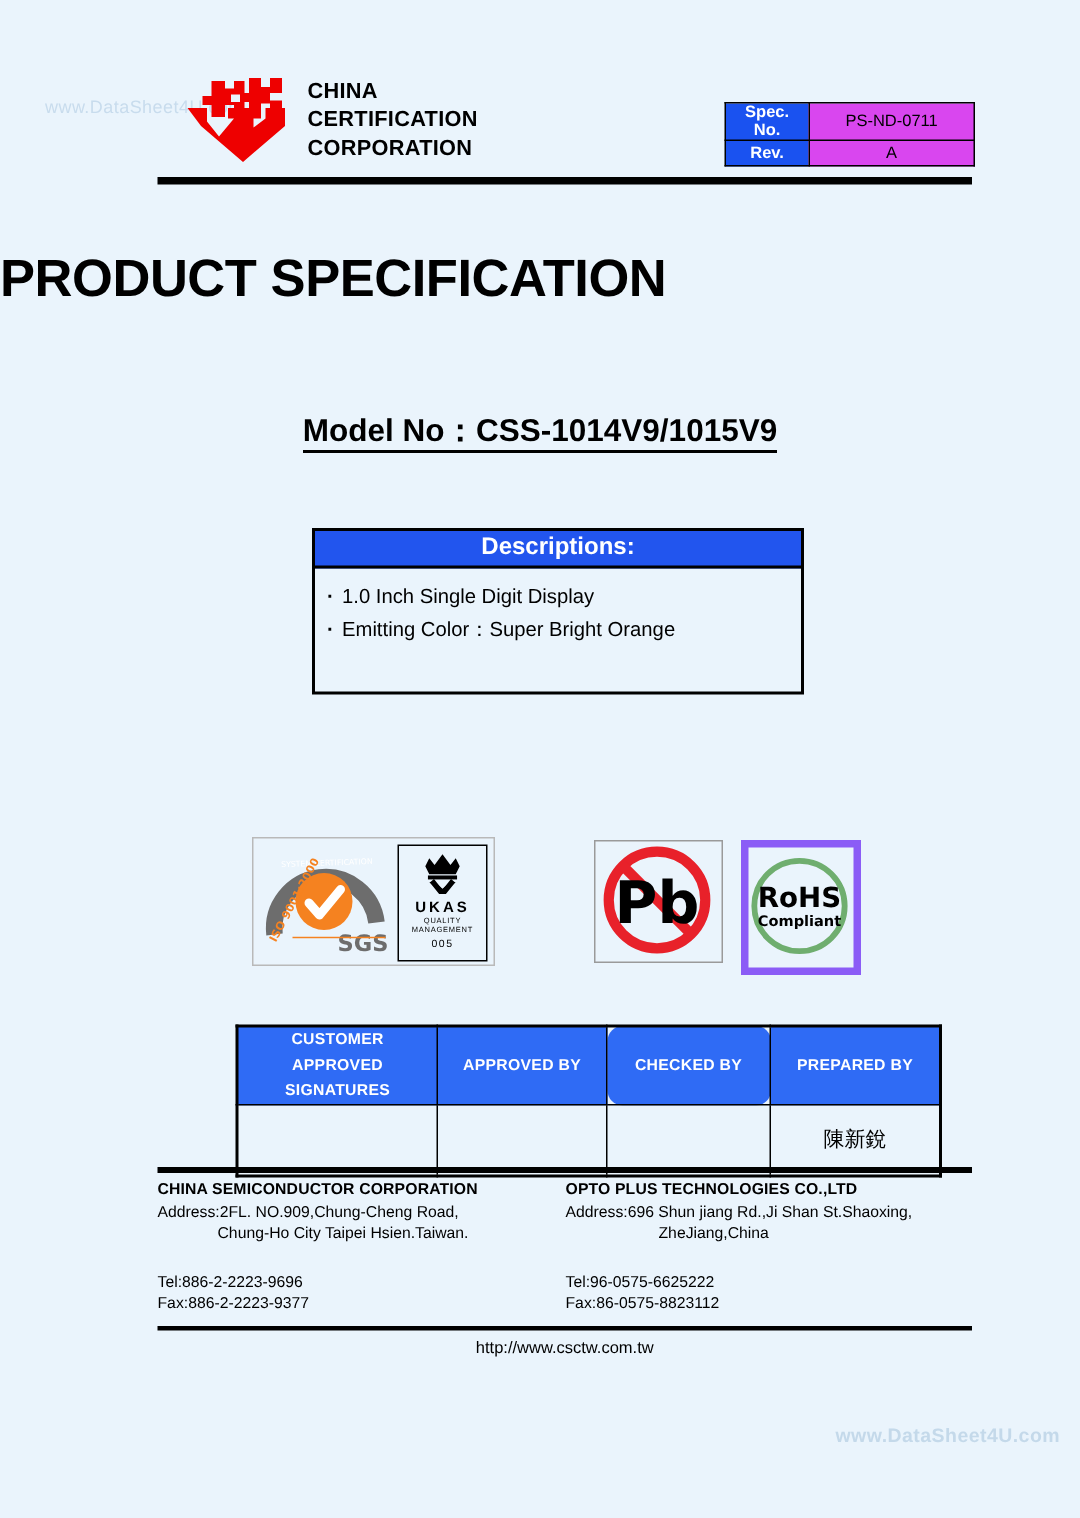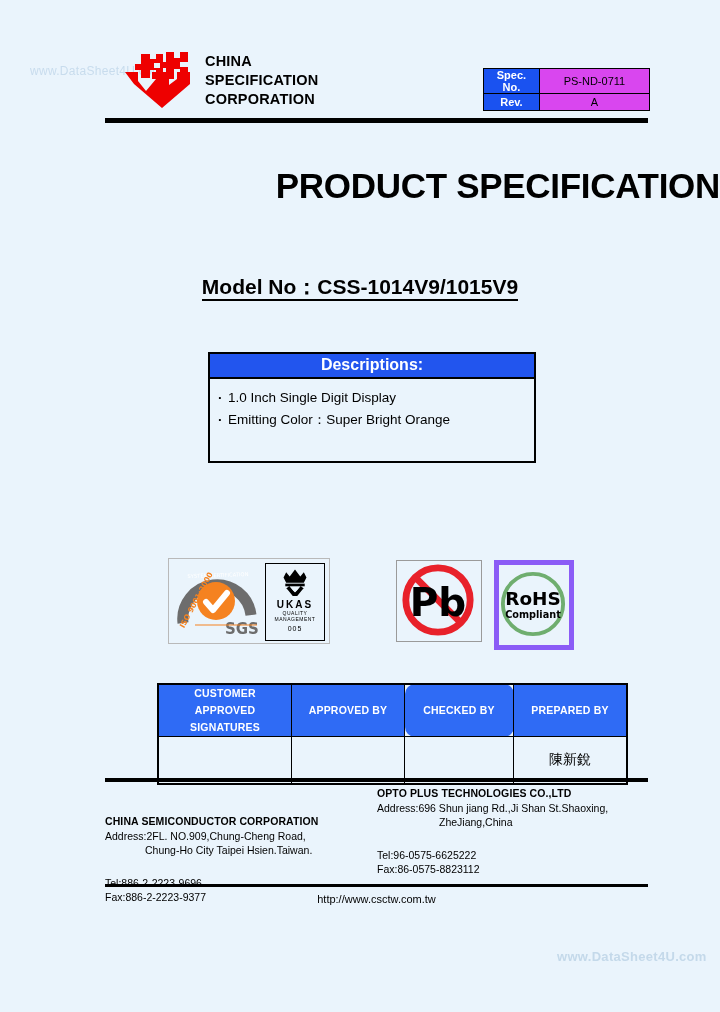--- a/index.html
+++ b/index.html
@@ -80,21 +80,21 @@
     left: 105px; top: 118px;
     width: 543px; height: 5px;
     background: #000;
   }
 
   
   .main-title {
     position: absolute;
     left: 0; top: 166px;
     width: 720px;
-    text-align: right;
+    text-align: left;
     font-size: 35px;
     font-weight: bold;
     color: #000;
     letter-spacing: -.3px;
   }
 
   .model-no {
     position: absolute;
     left: 0; top: 273px;
     width: 720px;
@@ -238,21 +238,21 @@
     left: 105px; top: 786px;
     width: 543px;
   }
   .foot-col {
     position: absolute;
     font-size: 10.5px;
     color: #000;
     line-height: 14.5px;
     white-space: nowrap;
   }
-  .foot-left  { left: 0px;   top: 0; text-align: left; margin-top: 28px; }
+  .foot-left  { left: 0px;   top: 0; text-align: left; }
   .foot-right { left: 272px; top: 0; text-align: left; }
   .foot-title { font-weight: bold; font-size: 10.5px; letter-spacing: .1px; }
   .foot-ind   { padding-left: 40px; }
   .foot-ind2  { padding-left: 62px; }
   .foot-tel   { margin-top: 18px; }
 
   .rule-foot-bot {
     position: absolute;
     left: 105px; top: 884px;
     width: 543px; height: 3px;
@@ -280,21 +280,21 @@
       <g fill="#ee0000">
         <path d="M22 6 l9 0 l0 5 l6 0 l0 -5 l7 0 l0 9 l-9 0 l0 5 l9 0 l0 6 l-7 0 l0 -4 l-6 0 l0 8 l-9 0 l0 -8 l-6 0 l0 -6 l6 0 z"></path>
         <path d="M47 4 l8 0 l0 6 l6 0 l0 -6 l8 0 l0 10 l-8 0 l0 5 l8 0 l0 6 l-8 0 l0 -4 l-6 0 l0 8 l-8 0 l0 -9 l-6 0 l0 -6 l6 0 z"></path>
         <path d="M6 24 l13 0 l0 9 l8 10 l10 -12 l-4 0 l0 -7 l22 0 l0 7 l-5 0 l0 6 l8 -6 l0 -7 l13 0 l0 12 l-28 24 l-28 -24 z"></path>
       </g>
     </svg>
   </div>
 
   <div class="company-name">
     <div>CHINA</div>
-    <div>SPECIFICATION</div>
+    <div>CERTIFICATION</div>
     <div>CORPORATION</div>
   </div>
 
   <table class="spec-table">
     <tbody>
         <tr>
       <td class="lbl">Spec. No.</td>
       <td class="val">PS-ND-0711</td>
     </tr>
     <tr>

